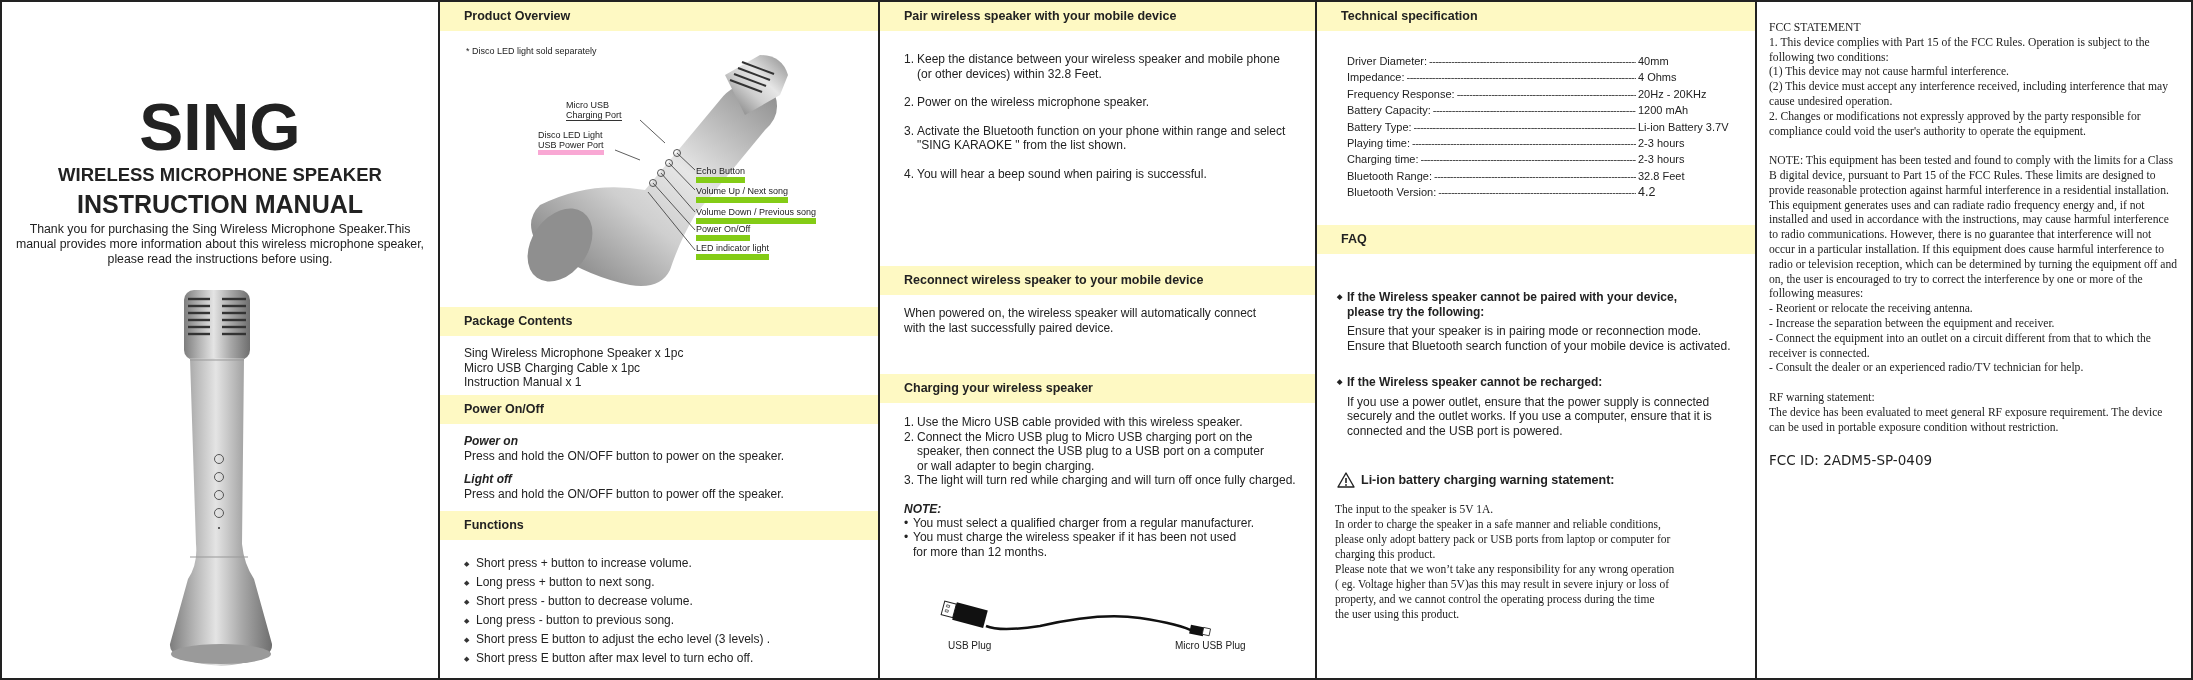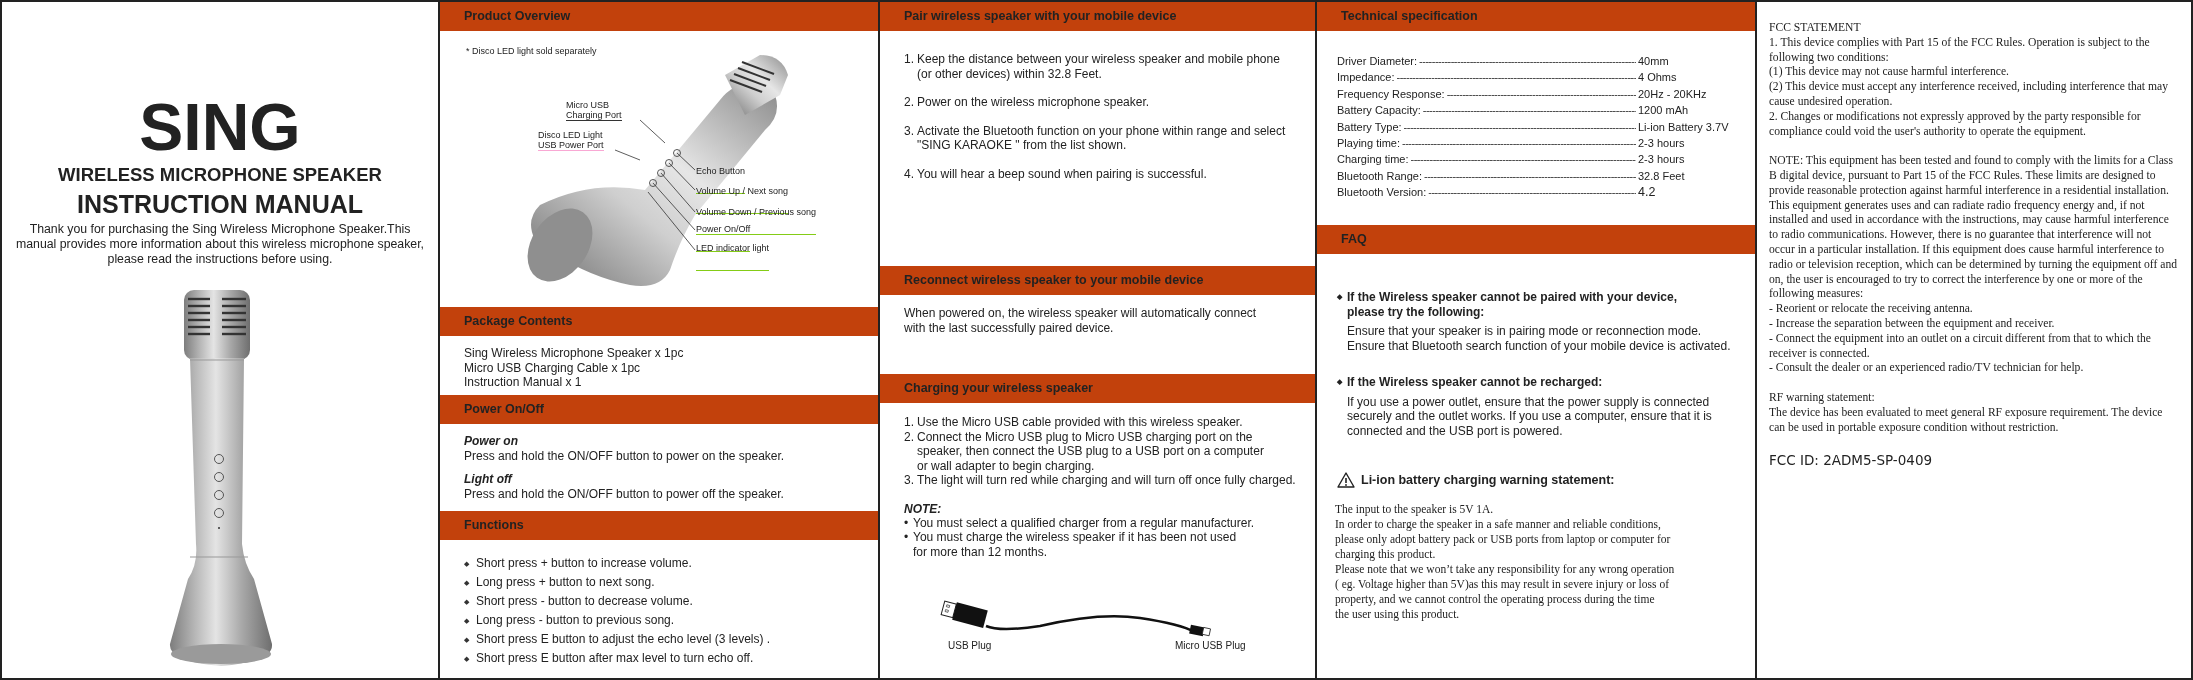--- a/index.html
+++ b/index.html
@@ -7,36 +7,36 @@
   body { font-family: "Liberation Sans", sans-serif; color: #222; position: relative; }
   .sheet { position: absolute; left: 0; top: 0; width: 2193px; height: 680px; border: 2px solid #222; display: flex; }
   .panel { position: relative; height: 100%; border-right: 2px solid #222; overflow: hidden; }
   .panel:last-child { border-right: none; }
   .p1 { width: 438px; }
   .p2 { width: 440px; }
   .p3 { width: 437px; }
   .p4 { width: 440px; }
   .p5 { flex: 1; border-radius: 29px; }
 
-  .hbar { background: #c2410c; height: 29px; font-weight: bold; font-size: 12.5px; padding: 0 17px 0 24px; line-height: 29px; color: #222; }
+  .hbar { background: #fef9c3; height: 29px; font-weight: bold; font-size: 12.5px; padding: 0 17px 0 24px; line-height: 29px; color: #222; }
   .p3 .hbar, .p4 .hbar { padding-left: 24px; }
   .body-text { font-size: 12px; line-height: 14.5px; color: #222; padding: 0 24px; }
 
   
   .cover-title { position: absolute; top: 92px; left: 0; width: 100%; text-align: center; font-size: 66px; font-weight: bold; letter-spacing: 0; line-height: 66px; color: #222; }
   .cover-sub { position: absolute; top: 162px; left: 0; width: 100%; text-align: center; font-size: 18.5px; font-weight: bold; color: #222; }
   .cover-manual { position: absolute; top: 188px; left: 0; width: 100%; text-align: center; font-size: 25px; font-weight: bold; color: #222; }
   .cover-intro { position: absolute; top: 220px; left: 0; width: 100%; text-align: center; font-size: 12.3px; line-height: 15px; color: #222; }
   .cover-mic { position: absolute; top: 272px; left: 144px; }
 
   
   .p2-note { position: absolute; top: 44px; left: 26px; font-size: 9px; color: #222; }
   .p2-mic { position: absolute; top: 38px; left: 80px; }
   .callout { position: absolute; font-size: 9px; color: #222; line-height: 10px; }
-  .callout.ul { border-bottom: 1px solid #84cc16; padding-bottom: 17px; }
+  .callout.ul { border-bottom: 6px solid #84cc16; padding-bottom: 1px; }
   .sec-package { position: absolute; top: 305px; left: 0; width: 100%; }
   .sec-package .body-text { padding-top: 10px; line-height: 14.5px; }
   .sec-power { position: absolute; top: 393px; left: 0; width: 100%; }
   .sec-power .sub { font-weight: bold; font-style: italic; font-size: 12px; margin-top: 10px; }
   .sec-power .sub + div { margin-top: 0; }
   .sec-func { position: absolute; top: 509px; left: 0; width: 100%; }
   .bullets { list-style: none; padding: 14px 24px 0 24px; font-size: 12px; }
   .bullets li { line-height: 19px; position: relative; padding-left: 12px; }
   .bullets li::before { content: "\25C6"; position: absolute; left: 0; top: 0; font-size: 7px; color: #333; }
 
@@ -54,21 +54,21 @@
   .note-title { font-weight: bold; font-style: italic; font-size: 12px; padding: 14px 24px 0 24px; }
   .note-list { padding: 0 24px; font-size: 12px; line-height: 14.5px; }
   .note-list .nl { display: flex; }
   .note-list .dot { width: 9px; flex: none; }
   .cable { position: absolute; top: 596px; left: 60px; }
   .cable-label { position: absolute; font-size: 10px; color: #222; }
 
   
   .specs { padding: 22px 24px 0 20px; font-size: 11px; }
   .spec-row { display: flex; align-items: baseline; line-height: 16.4px; white-space: nowrap; }
-  .spec-row .lbl { flex: none; }
+  .spec-row .lbl { flex: none; margin-left: 10px; }
   .spec-row .dash { flex: 1; overflow: hidden; color: #333; letter-spacing: -0.5px; margin: 0 2px; }
   .spec-row .val { flex: none; width: 93px; }
   .sec-faq { position: absolute; top: 223px; left: 0; width: 100%; }
   .faq-item { padding: 10px 24px 0 20px; font-size: 12px; }
   .faq-q { font-weight: bold; position: relative; padding-left: 10px; line-height: 14.5px; }
   .faq-q::before { content: "\25C6"; position: absolute; left: 0; top: 0; font-size: 7px; }
   .faq-a { padding-left: 10px; line-height: 14.5px; margin-top: 4px; }
   .warn-head { position: absolute; top: 470px; left: 20px; font-weight: bold; font-size: 12.5px; display: flex; align-items: center; }
   .warn-head svg { margin-right: 6px; }
   .warn-body { position: absolute; top: 500px; left: 18px; right: 20px; font-family: "Liberation Serif", serif; font-size: 11.5px; line-height: 15px; color: #222; }
@@ -175,21 +175,21 @@
           <line x1="95" y1="110" x2="120" y2="120"></line>
         </g>
       </svg>
     </div>
     <div class="callout" style="top:98px;left:126px;">
       <div>Micro USB</div>
       <div class="ul" style="border-bottom:1px solid #333;">Charging Port</div>
     </div>
     <div class="callout" style="top:128px;left:98px;">
       <div>Disco LED Light</div>
-      <div style="border-bottom:1px solid #f9a8d4;">USB Power Port</div>
+      <div style="border-bottom:5px solid #f9a8d4;">USB Power Port</div>
     </div>
     <div class="callout ul" style="top:164px;left:256px;">Echo Button</div>
     <div class="callout ul" style="top:184px;left:256px;">Volume Up / Next song</div>
     <div class="callout ul" style="top:205px;left:256px;">Volume Down / Previous song</div>
     <div class="callout ul" style="top:222px;left:256px;">Power On/Off</div>
     <div class="callout ul" style="top:241px;left:256px;">LED indicator light</div>
 
     <div class="sec-package">
       <div class="hbar">Package Contents</div>
       <div class="body-text">

